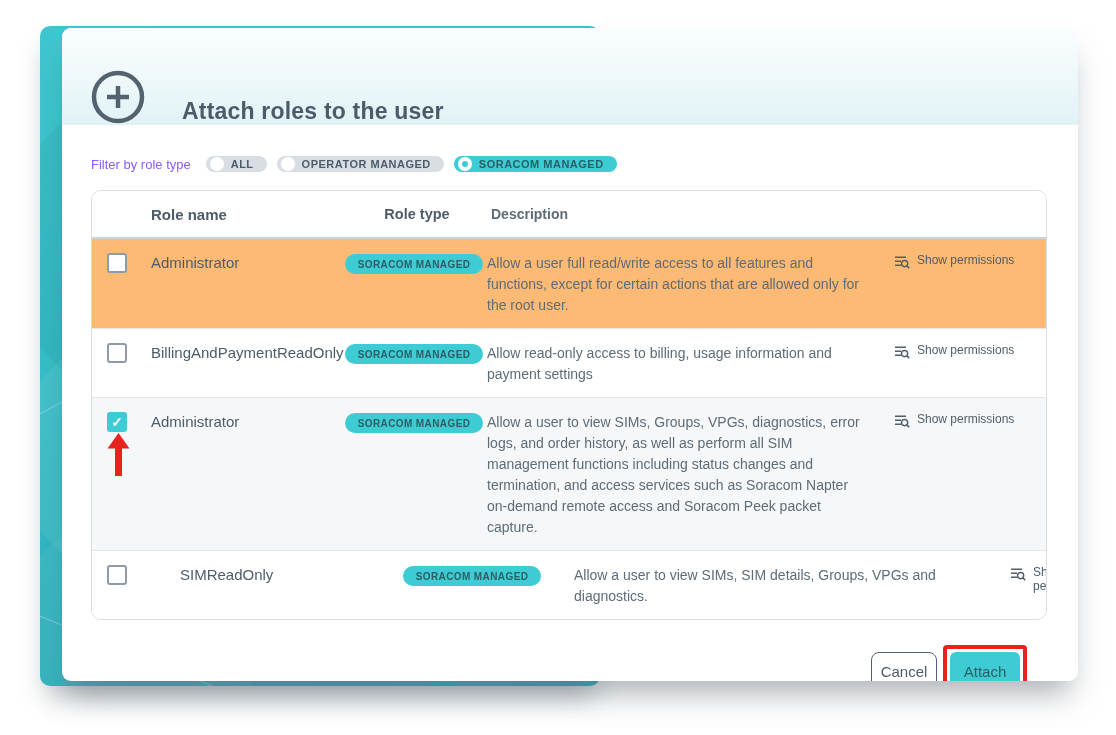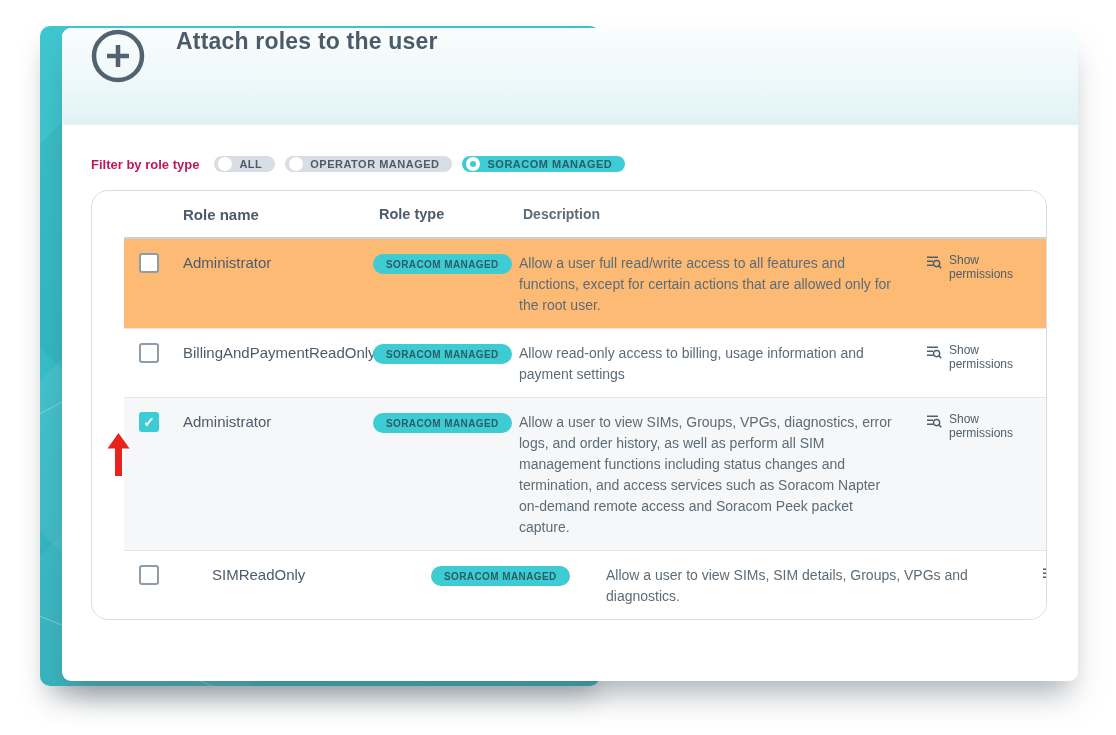--- a/index.html
+++ b/index.html
@@ -24,62 +24,63 @@
   .backdrop .line1 { left:-80px; top:350px; transform:rotate(-28deg); }
   .backdrop .line2 { left:-100px; top:610px; transform:rotate(22deg); }
 
   
   .modal {
     position:absolute; left:62px; top:28px; width:1016px; height:653px;
     background:#ffffff; border-radius:9px; overflow:hidden;
     box-shadow:0 20px 30px -8px rgba(90,102,112,.50);
   }
   .modal-header {
-    height:97px; display:flex; align-items:flex-start; padding-left:28px;
+    height:97px; display:flex; align-items:flex-end; padding-left:28px;
     background:linear-gradient(180deg,#fafdfd 0%,#eef8fa 55%,#e0f2f6 100%);
+    gap:6px;
   }
   .plus-wrap { width:56px; height:56px; flex:0 0 auto; }
   .modal-title {
     margin-left:30px; font-size:23px; font-weight:700; color:#4c5b69; letter-spacing:.2px;
   }
 
   .modal-body { padding:0 31px 0 29px; }
 
   
   .filter-row { margin-top:31px; display:flex; align-items:center; }
-  .filter-label { font-size:13px; font-weight:700; color:#be185d; margin-right:15px; }
+  .filter-label { font-size:13px; font-weight:400; color:#8b5cf6; margin-right:15px; }
   .pill {
     display:inline-flex; align-items:center; height:16px; border:none; cursor:pointer;
     border-radius:11px; background:#d9dee4; padding:0 13px 0 4px; margin-right:10px;
     font-family:inherit; font-size:11px; font-weight:700; letter-spacing:.5px; color:#4d5c6a;
   }
   .pill .radio {
     width:14px; height:14px; border-radius:50%; background:#ffffff; margin-right:7px;
     display:inline-flex; align-items:center; justify-content:center;
   }
   .pill.selected { background:#3dcbd4; color:#2a5f66; }
   .pill.selected .radio::after { content:""; width:6px; height:6px; border-radius:50%; background:#3dcbd4; }
 
   
   .rtable {
-    margin-top:18px; width:956px; border:1px solid #d9dde1; border-radius:17px;
-    background:#ffffff; overflow:hidden;padding-left:32px;
+    margin-top:18px; width:956px; border:1px solid #d9dde1; border-radius:10px;
+    background:#ffffff; overflow:hidden;
   }
   .thead { display:flex; height:48px; align-items:center; background:#ffffff;
     border-bottom:2px solid #ccd2d7; font-size:14.5px; font-weight:700; color:#4d5c6a; }
   .trow { display:flex; align-items:flex-start; padding:14px 0 12px 0; border-top:1px solid #e4e7ea; }
   .trow:first-child { border-top:none; }
   .tbody .trow:nth-child(1) { background:#fdba74; min-height:84px; }
   .tbody .trow:nth-child(2) { background:#ffffff; min-height:66px; }
   .tbody .trow:nth-child(3) { background:#f6f7f8; min-height:122px; }
   .tbody .trow:nth-child(4) { background:#ffffff; min-height:60px;gap:29px; }
 
   .c-check { width:59px; padding-left:15px; flex:0 0 auto; }
   .c-name  { width:190px; flex:0 0 auto; font-size:15px; color:#4d5c6a; padding-top:1px; }
-  .c-type  { width:146px; flex:0 0 auto; }
+  .c-type  { width:146px; flex:0 0 auto;text-align:center; }
   .c-desc  { width:407px; flex:0 0 auto; padding-right:24px; font-size:14px; line-height:21px; color:#5d6c77; }
   .c-act   { flex:1; }
   .thead .c-name, .thead .c-type { padding-top:0; }
   .thead .c-type { padding-left:6px; }
   .thead .c-desc { padding-left:4px; }
 
   .checkbox {
     display:inline-block; width:20px; height:20px; border:2px solid #8d9ca8; border-radius:3px;
     background:#ffffff; cursor:pointer; position:relative;
   }
@@ -233,20 +234,26 @@
                   <path d="M12.9 10.9l2.3 2.3" stroke="#4f5e6a" stroke-width="1.6"></path>
                 </svg>
                 <span class="sp-label">Show permissions</span>
               </span>
             </div>
           </div>
 
         </div>
       </div>
 
+      <div class="footer">
+        <button class="btn-cancel">Cancel</button>
+        <div class="attach-annot">
+          <button class="btn-attach">Attach</button>
+        </div>
+      </div>
 
     </div>
   </div>
 
   <svg class="annot-arrow" width="25" height="45" viewBox="0 0 25 45">
     <path d="M12.5 1 L23.5 16.5 L16 16.5 L16 44 L9 44 L9 16.5 L1.5 16.5 Z" fill="#e8231d"></path>
   </svg>
 
 </div>
 

